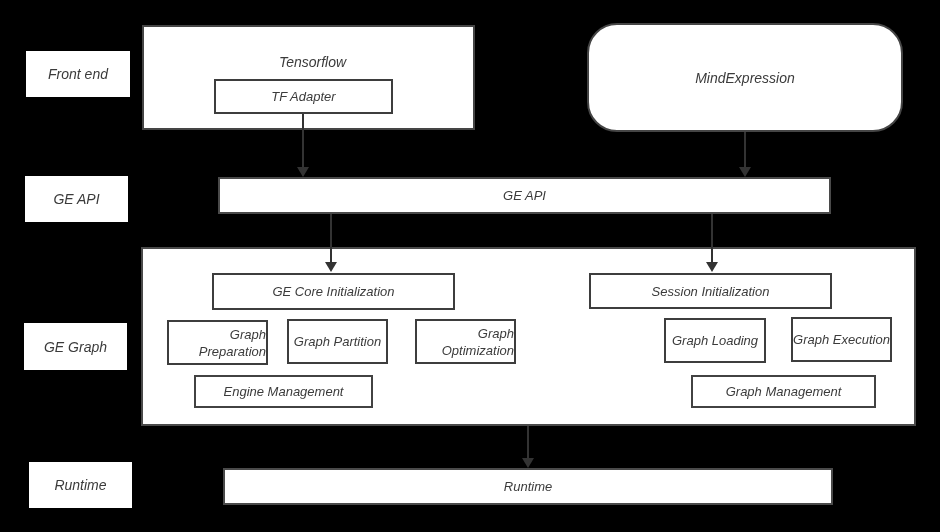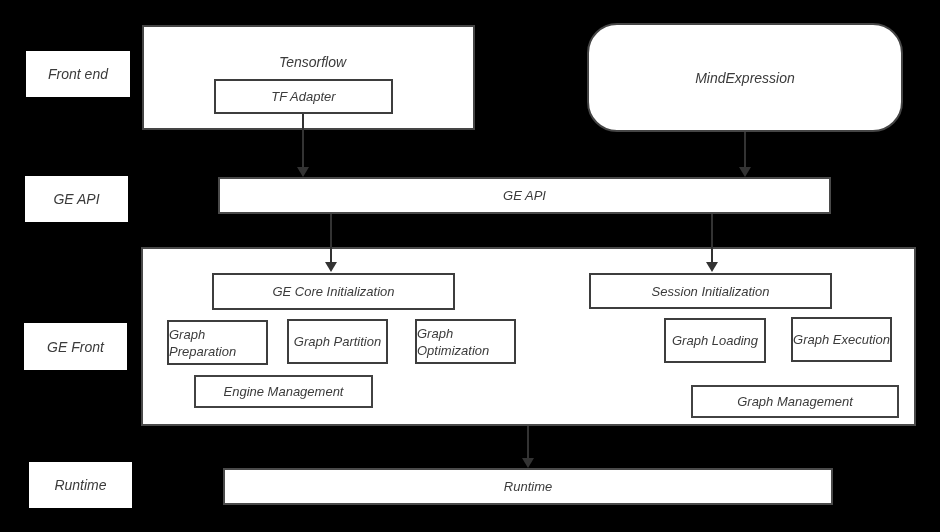--- a/index.html
+++ b/index.html
@@ -56,21 +56,21 @@
     font-size: 13px;
   }
   .inner-box {
     position: absolute;
     background: #ffffff;
     border: 2px solid #3d3d3d;
     box-sizing: border-box;
     display: flex;
     align-items: center;
     justify-content: center;
-    text-align: left;
+    text-align: right;
     font-size: 13px;
     line-height: 17px;
   }
   .mgmt-box {
     border-color: #424242;
   }
   .arrow {
     position: absolute;
     width: 14px;
   }
@@ -95,21 +95,21 @@
     border-top: 10px solid #333333;
   }
 </style>
 </head>
 <body>
 
 <div class="canvas">
 
   <div class="side-label" style="left:26px;top:51px;width:104px;height:46px">Front end</div>
   <div class="side-label" style="left:25px;top:176px;width:103px;height:46px">GE API</div>
-  <div class="side-label" style="left:24px;top:323px;width:103px;height:47px">GE Front</div>
+  <div class="side-label" style="left:24px;top:323px;width:103px;height:47px">GE Graph</div>
   <div class="side-label" style="left:29px;top:462px;width:103px;height:46px">Runtime</div>
 
   <div class="outer-box" style="left:142px;top:25px;width:333px;height:105px">
     <div class="box-title">Tensorflow</div>
   </div>
   <div class="inner-box" style="left:214px;top:79px;width:179px;height:35px">TF Adapter</div>
 
   <div class="outer-box center-flex" style="left:587px;top:23px;width:316px;height:109px;font-size:14px">
     <span>MindExpression</span>
   </div>
@@ -123,21 +123,21 @@
   <div class="inner-box" style="left:589px;top:273px;width:243px;height:36px">Session Initialization</div>
   <div class="inner-box" style="left:212px;top:273px;width:243px;height:37px">GE Core Initialization</div>
 
   <div class="inner-box" style="left:167px;top:320px;width:101px;height:45px">Graph Preparation</div>
   <div class="inner-box" style="left:415px;top:319px;width:101px;height:45px">Graph Optimization</div>
   <div class="inner-box" style="left:287px;top:319px;width:101px;height:45px">Graph Partition</div>
   <div class="inner-box" style="left:664px;top:318px;width:102px;height:45px">Graph Loading</div>
   <div class="inner-box" style="left:791px;top:317px;width:101px;height:45px">Graph Execution</div>
 
   <div class="inner-box mgmt-box" style="left:194px;top:375px;width:179px;height:33px">Engine Management</div>
-  <div class="inner-box mgmt-box" style="left:691px;top:385px;width:208px;height:33px">Graph Management</div>
+  <div class="inner-box mgmt-box" style="left:691px;top:375px;width:185px;height:33px">Graph Management</div>
 
   <div class="bar" style="left:223px;top:468px;width:610px;height:37px">
     <span>Runtime</span>
   </div>
 
   <div class="arrow" style="left:296px;top:114px;height:63px">
     <div class="stem"></div>
     <div class="head"></div>
   </div>
   <div class="arrow" style="left:738px;top:132px;height:45px">

